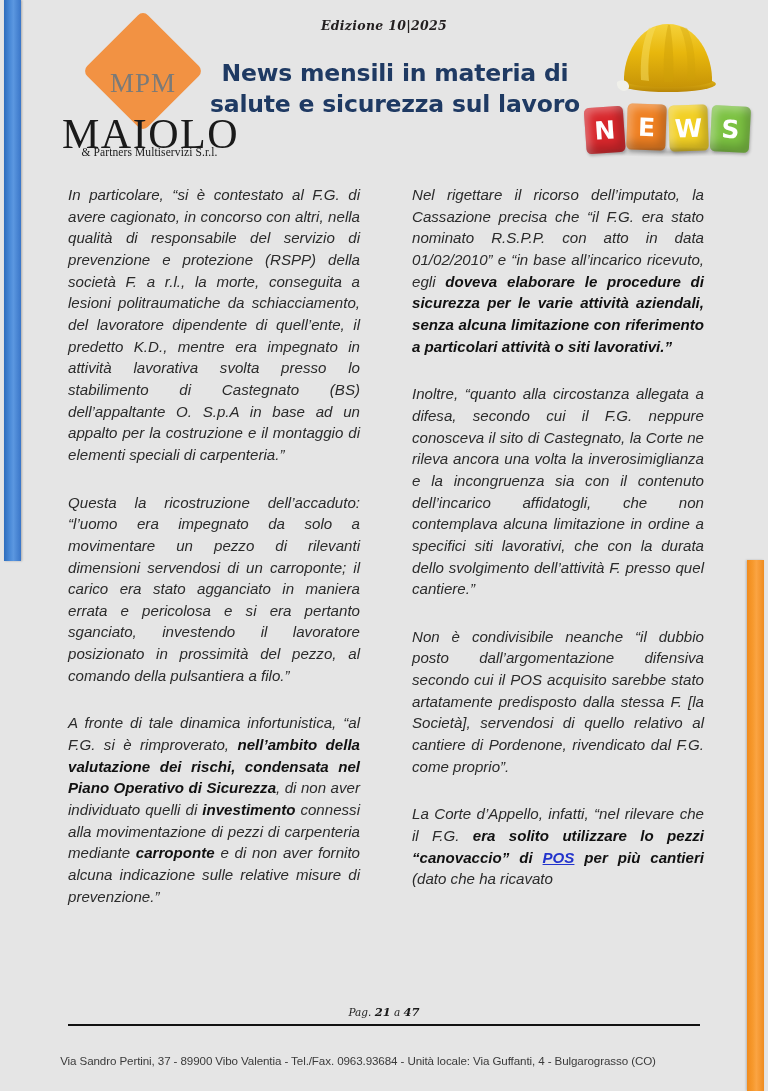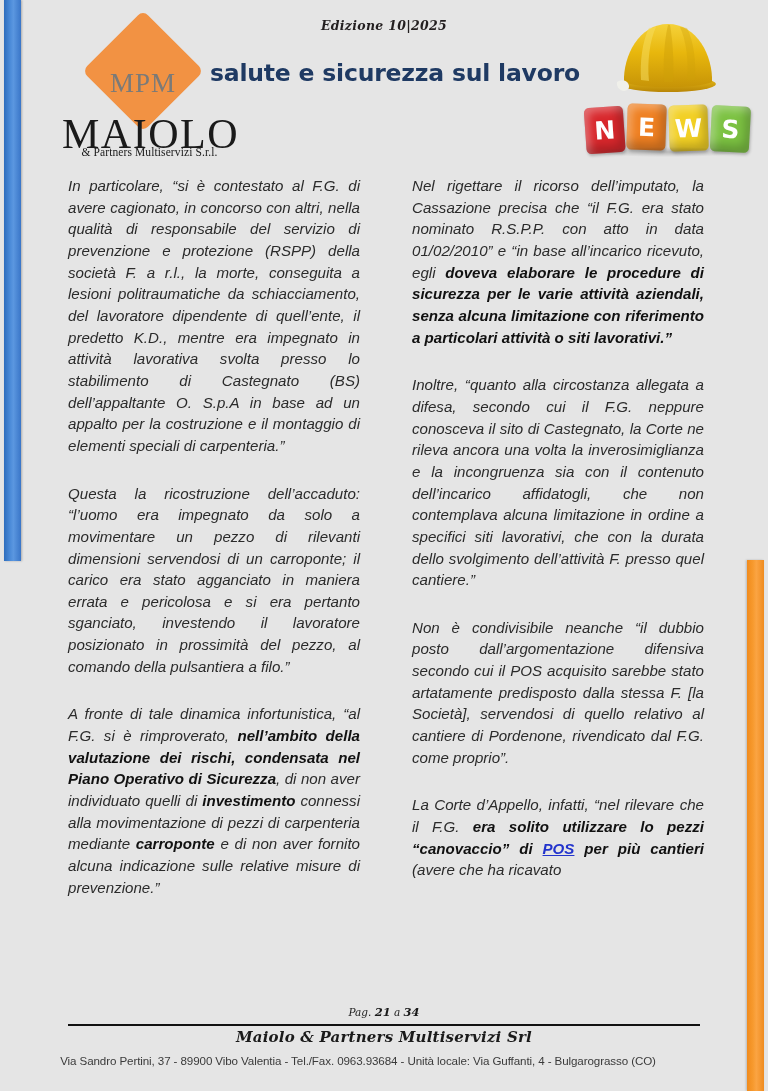--- a/index.html
+++ b/index.html
@@ -82,21 +82,21 @@
   .cube.c1{background:#ef8022;transform:rotate(2deg);}
   .cube.c2{background:#f2d024;transform:rotate(-2deg) translateY(1px);}
   .cube.c3{background:#7cc242;transform:rotate(3deg) translateY(2px);}
   .cube-shadow{
     position:absolute;left:10px;top:133px;width:150px;height:10px;
     background:radial-gradient(ellipse at center, rgba(0,0,0,.20) 0%, rgba(0,0,0,0) 72%);
   }
 
   
   .columns{
-    position:absolute;left:0;top:175px;width:724px;height:835px;
+    position:absolute;left:0;top:184px;width:724px;height:835px;
   }
   .col{
     position:absolute;top:0;width:292px;
   }
   .col-left{left:68px;}
   .col-right{left:412px;}
 
   p.para{
     margin:0 0 26px 0;
     font-family:"Liberation Sans", sans-serif;
@@ -149,20 +149,21 @@
     <div class="edition">Edizione 10|2025</div>
 
     <div class="logo">
       <div class="diamond"></div>
       <div class="mpm">MPM</div>
       <div class="maiolo">MAIOLO</div>
       <div class="subtitle">&amp; Partners Multiservizi S.r.l.</div>
     </div>
 
     <div class="main-title">
+      <span>News mensili in materia di</span>
       <span>salute e sicurezza sul lavoro</span>
     </div>
 
     <div class="news-art">
       <svg class="helmet" viewBox="0 0 118 78">
         <defs>
           <linearGradient id="hg" x1="0" y1="0" x2="0" y2="1">
             <stop offset="0" stop-color="#f5d23a"></stop>
             <stop offset="0.45" stop-color="#e8b70d"></stop>
             <stop offset="1" stop-color="#c79407"></stop>
@@ -192,26 +193,25 @@
   <div class="columns">
     <div class="col col-left">
         <p class="para sp-1"><span>In particolare, “si è contestato al F.G. di avere cagionato, in concorso con altri, nella qualità di responsabile del servizio di prevenzione e protezione (RSPP) della società F. a r.l., la morte, conseguita a lesioni politraumatiche da schiacciamento, del lavoratore dipendente di quell’ente, il predetto K.D., mentre era impegnato in attività lavorativa svolta presso lo stabilimento di Castegnato (BS) dell’appaltante O. S.p.A in base ad un appalto per la costruzione e il montaggio di elementi speciali di carpenteria.”</span></p>
         <p class="para sp-2"><span>Questa la ricostruzione dell’accaduto: “l’uomo era impegnato da solo a movimentare un pezzo di rilevanti dimensioni servendosi di un carroponte; il carico era stato agganciato in maniera errata e pericolosa e si era pertanto sganciato, investendo il lavoratore posizionato in prossimità del pezzo, al comando della pulsantiera a filo.”</span></p>
         <p class="para sp-3"><span>A fronte di tale dinamica infortunistica, “al F.G. si è rimproverato, </span><b>nell’ambito della valutazione dei rischi, condensata nel Piano Operativo di Sicurezza</b><span>, di non aver individuato quelli di </span><b>investimento</b><span> connessi alla movimentazione di pezzi di carpenteria mediante </span><b>carroponte</b><span> e di non aver fornito alcuna indicazione sulle relative misure di prevenzione.”</span></p>
       </div>
     <div class="col col-right">
         <p class="para sp-1"><span>Nel rigettare il ricorso dell’imputato, la Cassazione precisa che “il F.G. era stato nominato R.S.P.P. con atto in data 01/02/2010” e “in base all’incarico ricevuto, egli </span><b>doveva elaborare le procedure di sicurezza per le varie attività aziendali, senza alcuna limitazione con riferimento a particolari attività o siti lavorativi.”</b></p>
         <p class="para sp-2"><span>Inoltre, “quanto alla circostanza allegata a difesa, secondo cui il F.G. neppure conosceva il sito di Castegnato, la Corte ne rileva ancora una volta la inverosimiglianza e la incongruenza sia con il contenuto dell’incarico affidatogli, che non contemplava alcuna limitazione in ordine a specifici siti lavorativi, che con la durata dello svolgimento dell’attività F. presso quel cantiere.”</span></p>
         <p class="para sp-3"><span>Non è condivisibile neanche “il dubbio posto dall’argomentazione difensiva secondo cui il POS acquisito sarebbe stato artatamente predisposto dalla stessa F. [la Società], servendosi di quello relativo al cantiere di Pordenone, rivendicato dal F.G. come proprio”.</span></p>
-        <p class="para "><span>La Corte d’Appello, infatti, “nel rilevare che il F.G. </span><b>era solito utilizzare lo pezzi “canovaccio” di </b><span class="lnk">POS</span><b> per più cantieri</b><span> (avere che ha ricavato</span></p>
+        <p class="para "><span>La Corte d’Appello, infatti, “nel rilevare che il F.G. </span><b>era solito utilizzare lo pezzi “canovaccio” di </b><span class="lnk">POS</span><b> per più cantieri</b><span> (dato che ha ricavato</span></p>
       </div>
   </div>
 
   <div class="footer">
     <div class="pagenum">
-      <span>Pag. </span><b>21</b><span> a </span><b>34</b>
+      <span>Pag. </span><b>21</b><span> a </span><b>47</b>
     </div>
     <div class="rule"></div>
-    <div class="company">Maiolo &amp; Partners Multiservizi Srl</div>
     <div class="address">Via Sandro Pertini, 37 - 89900 Vibo Valentia - Tel./Fax. 0963.93684 - Unità locale: Via Guffanti, 4 - Bulgarograsso (CO)</div>
   </div>
 
 </div>
 
 </body></html>

